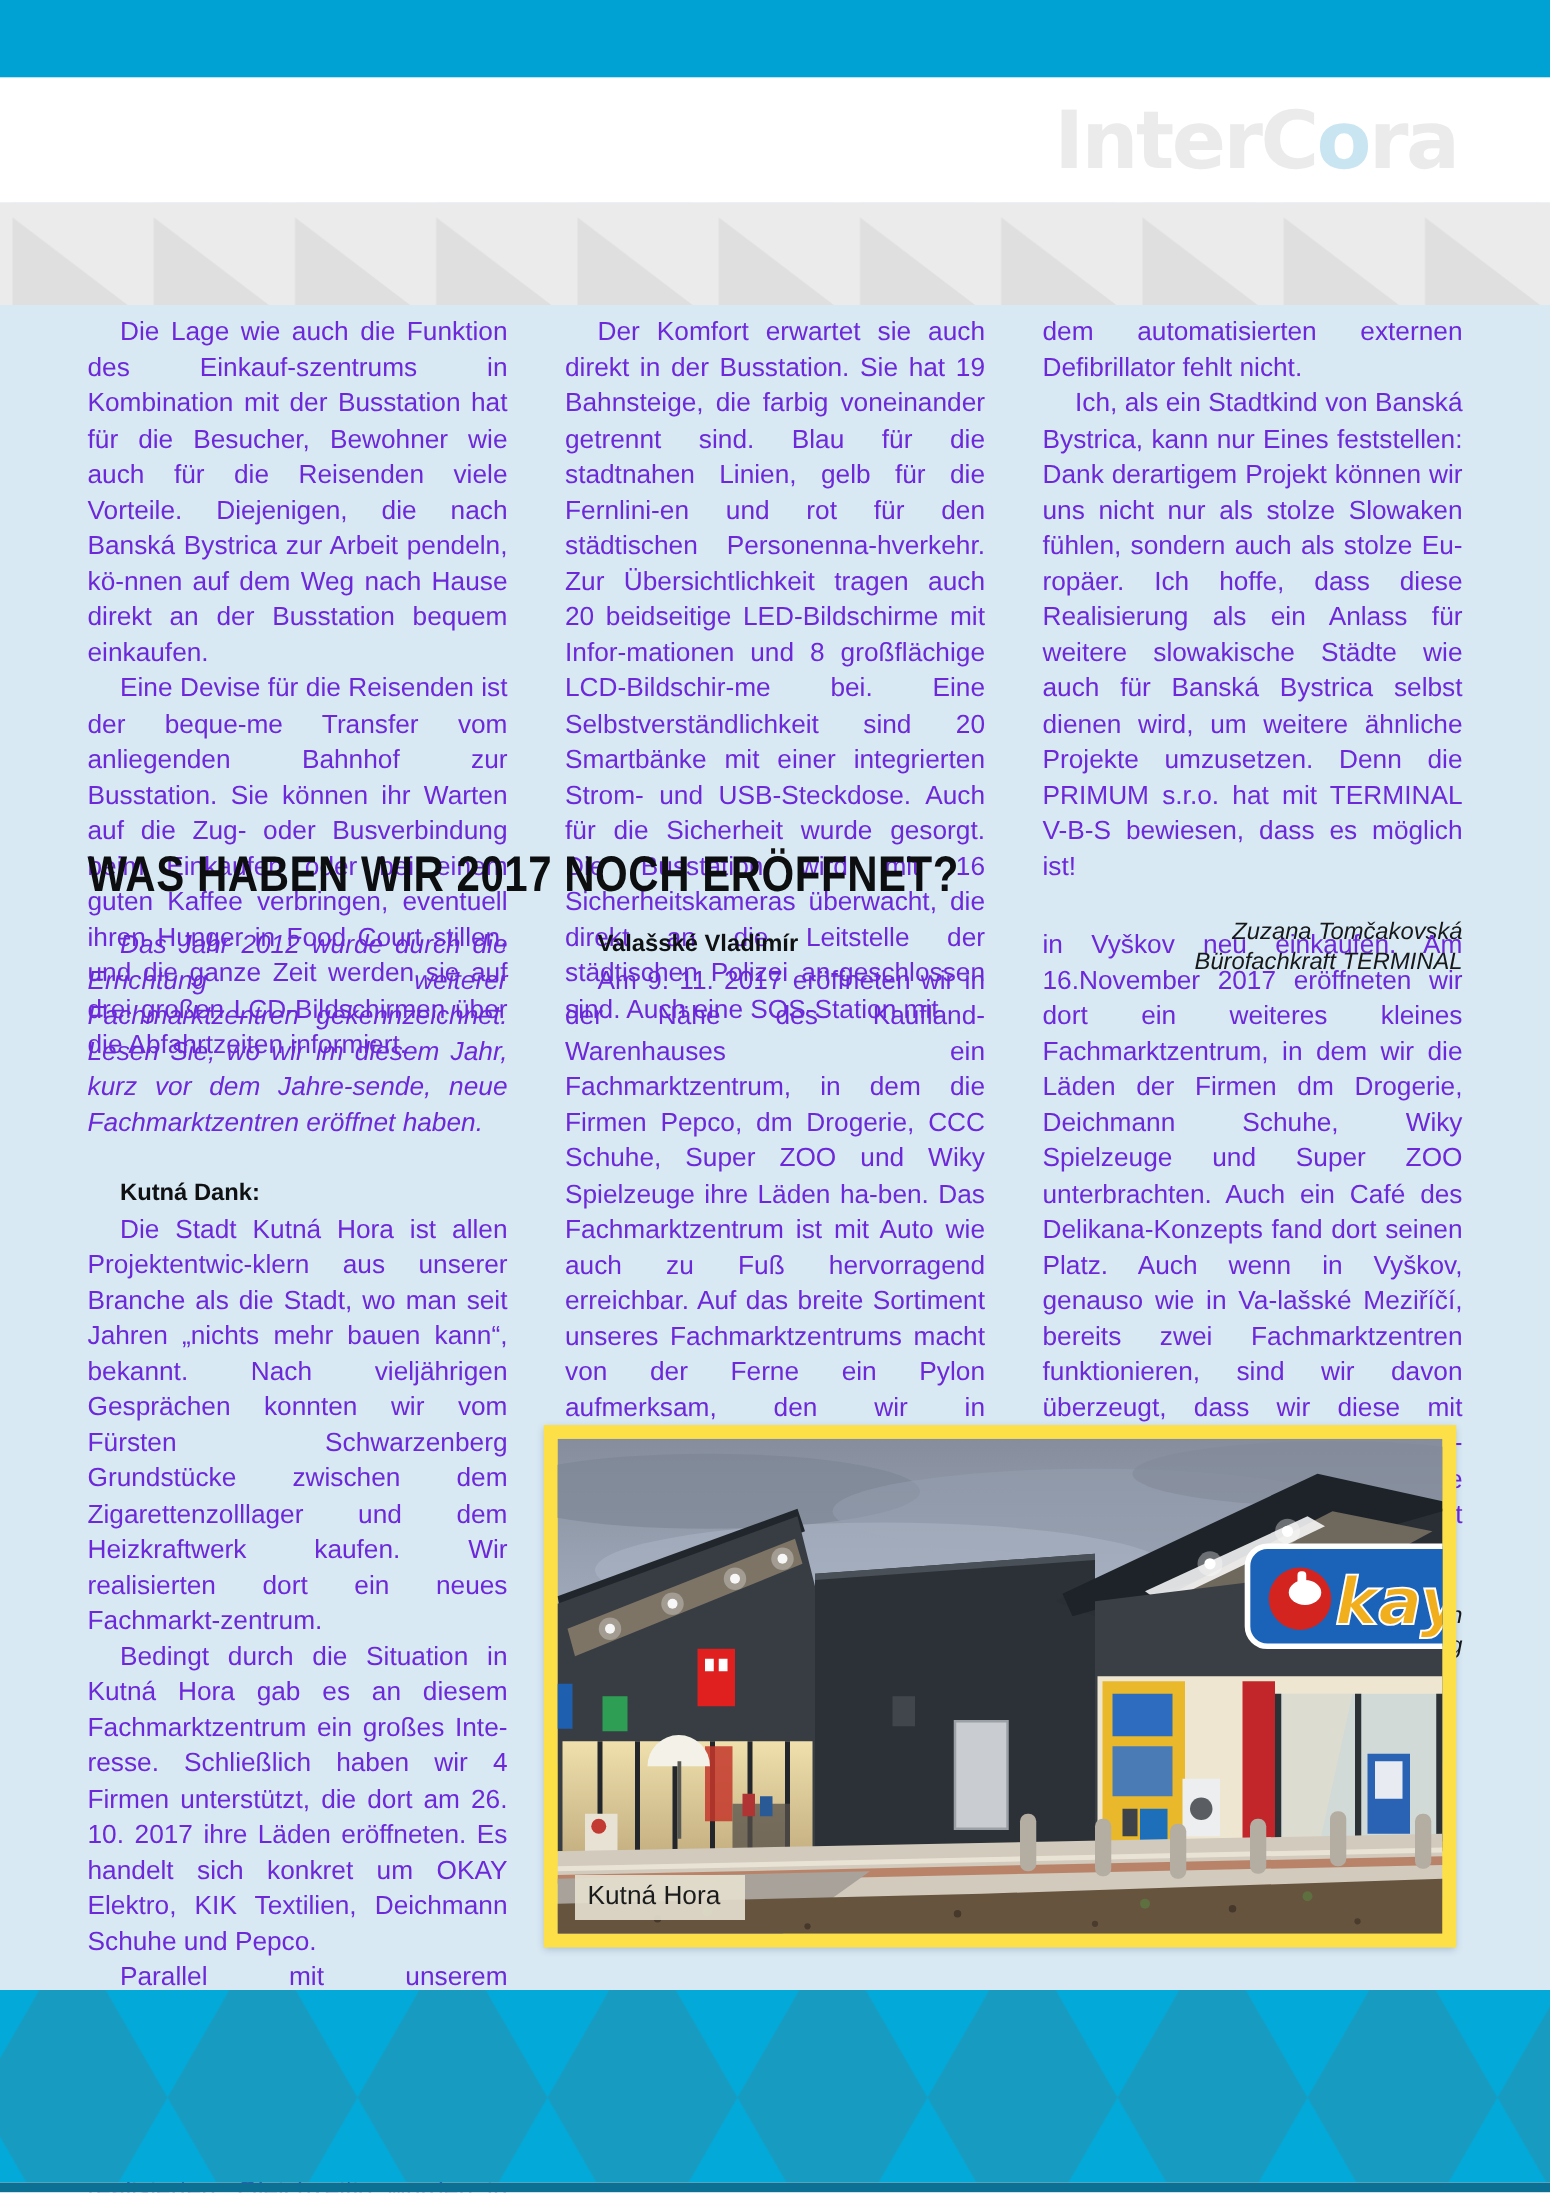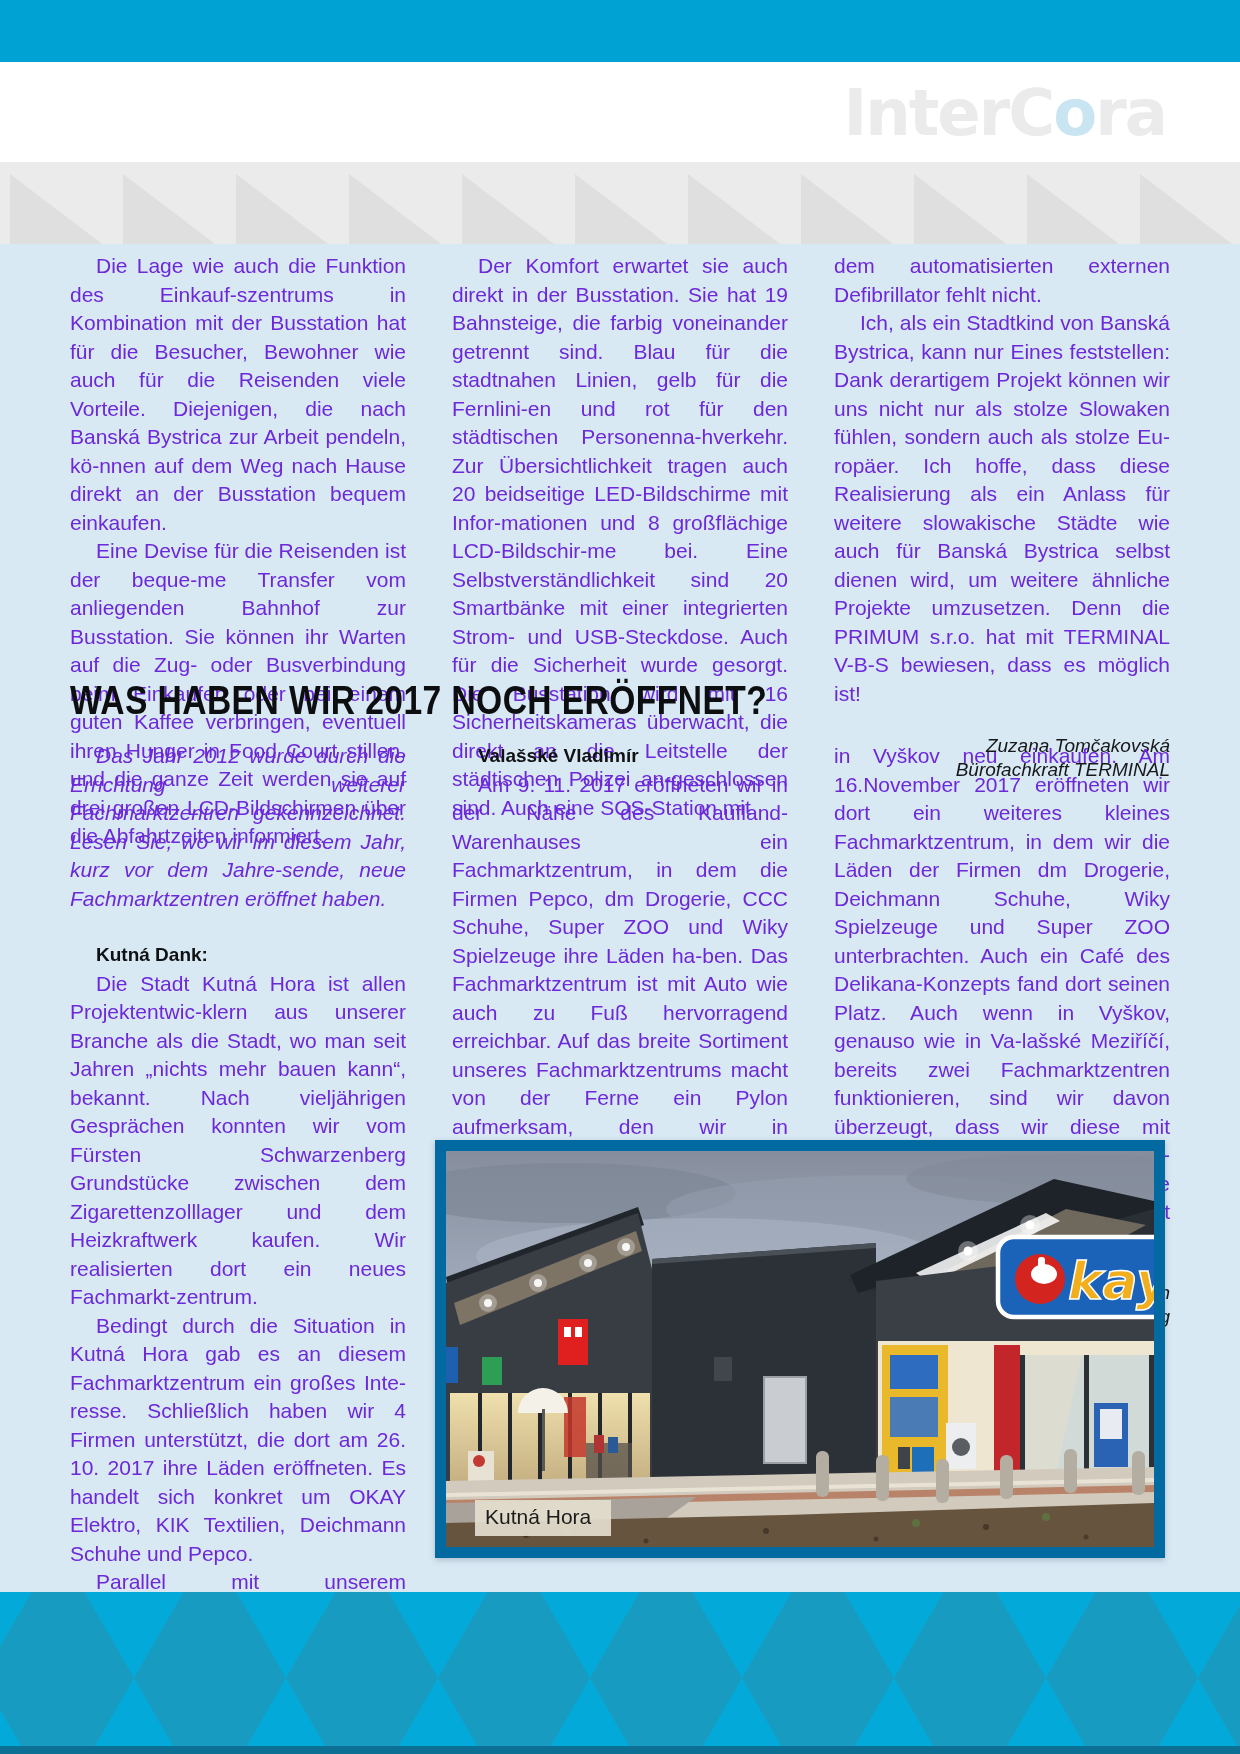--- a/index.html
+++ b/index.html
@@ -23,24 +23,24 @@
   .col h3{margin:0;padding-left:26px;font-size:19px;line-height:28.5px;color:#101112;font-weight:bold;}
   .col h3.mt{margin-top:28px;}
   .intro{font-style:italic;}
   .gap{height:28px;}
   .sig{margin-top:26px;text-align:right;font-style:italic;font-size:19px;line-height:24px;color:#17181a;}
 
   .headline{position:absolute;left:70px;top:678px;margin:0;white-space:nowrap;text-align:center;}
   .headline span{display:inline-block;font-size:40px;font-weight:bold;color:#0d0e10;
         letter-spacing:0.5px;transform:scaleX(.84);transform-origin:left center;}
 
-  .photo{position:absolute;left:435px;top:1140px;width:708px;height:396px;background:#0369a1;
+  .photo{position:absolute;left:435px;top:1140px;width:708px;height:396px;background:#fde047;
          padding:11px;box-shadow:0 2px 6px rgba(40,60,80,.25);}
   .photo svg{display:block;width:708px;height:396px;}
-  .caption{position:absolute;left:40px;bottom:22px;background:rgba(228,222,206,.92);
+  .caption{position:absolute;left:25px;bottom:22px;background:rgba(228,222,206,.92);
            color:#1c1c1c;font-size:21px;padding:5px 16px 7px 10px;min-width:110px;}
 
   .bottomband{position:absolute;left:0;top:1592px;width:1240px;height:154px;display:block;}
   .bottomedge{position:absolute;left:0;top:1746px;width:1240px;height:8px;background:#0b7093;}
 </style>
 </head>
 <body>
 
 <div class="page">
 

